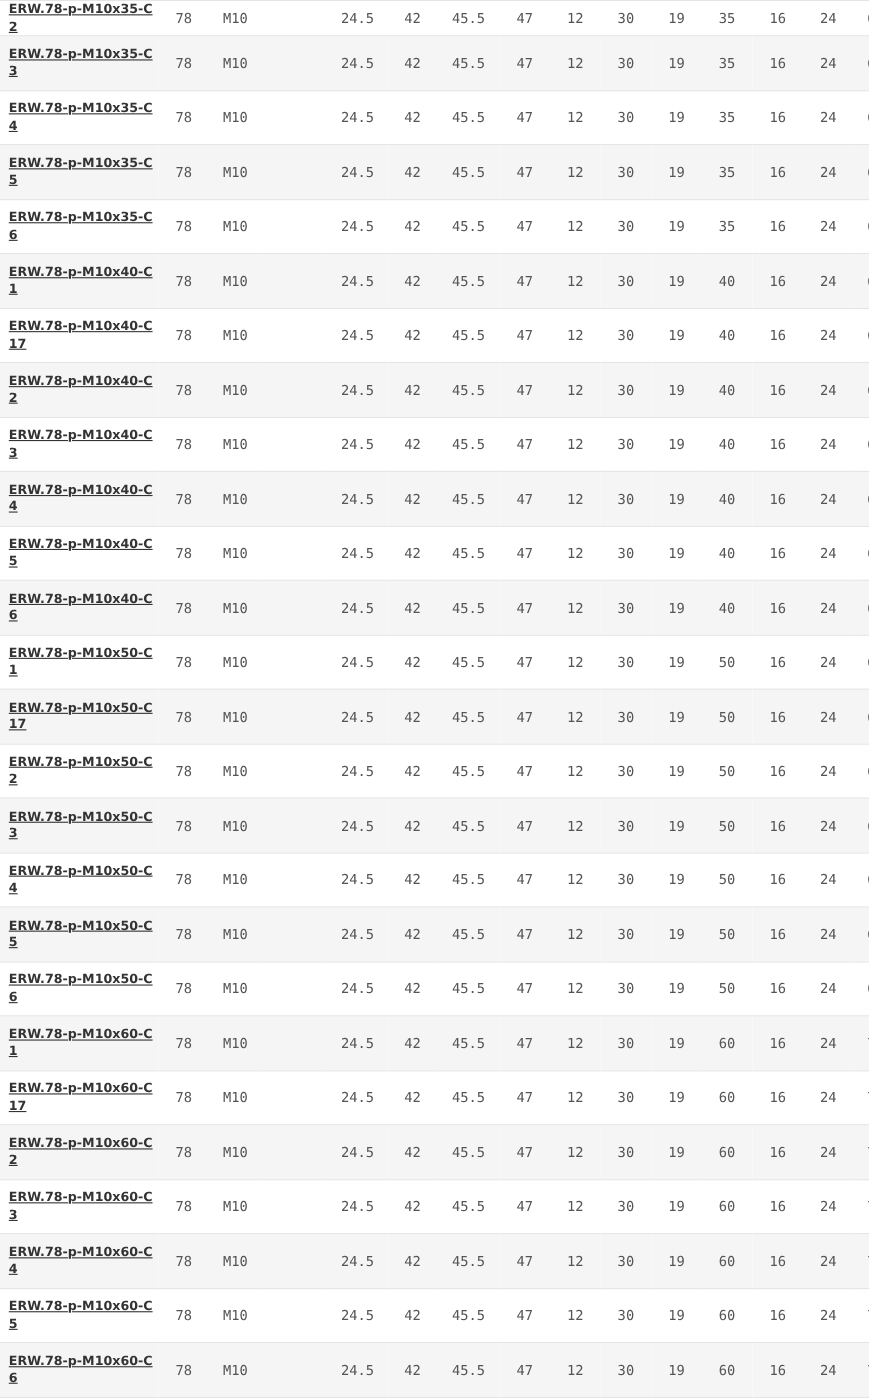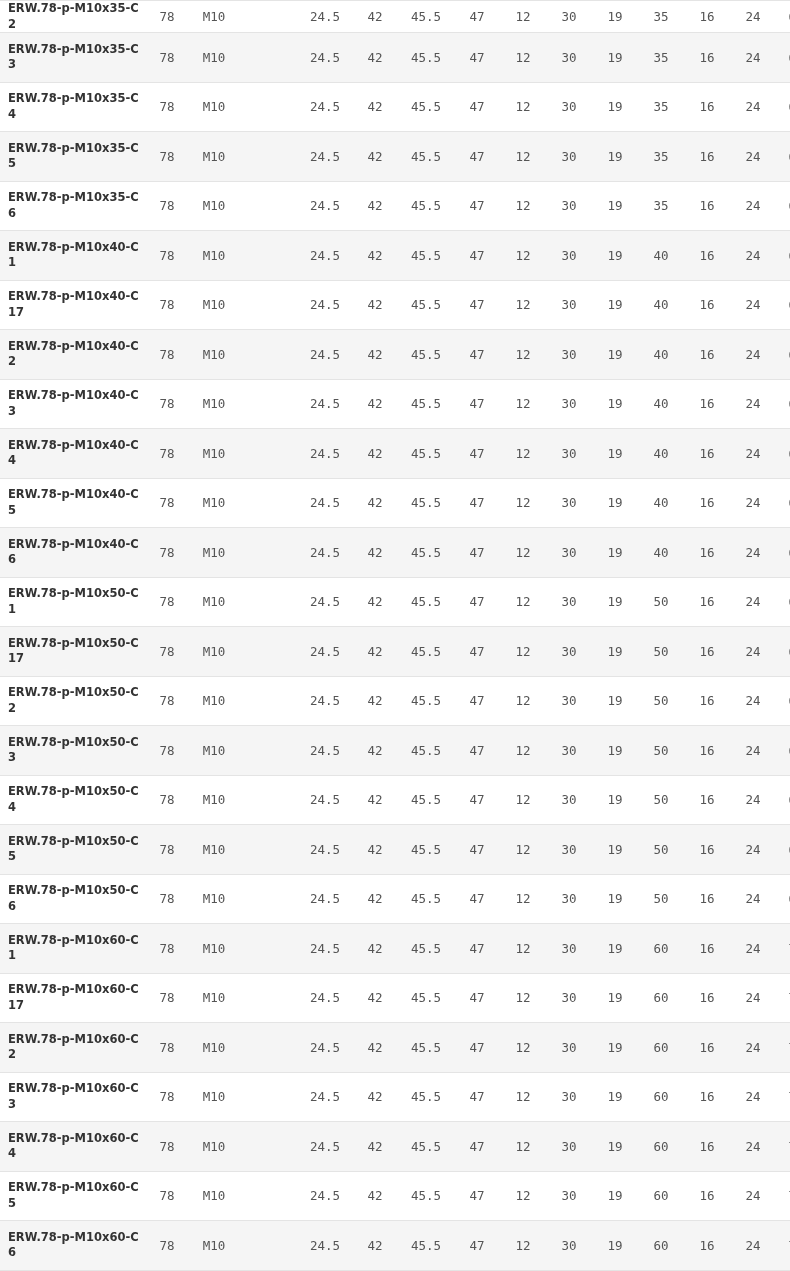--- a/index.html
+++ b/index.html
@@ -43,20 +43,21 @@
   table.spec-table td.code {
     text-align: left;
     padding-left: 8px;
     color: #333333;
     font-family: "DejaVu Sans", sans-serif;
     font-size: 11.5px;
     font-weight: bold;
     line-height: 1.35;
     white-space: normal;
     word-break: break-all;
+    text-decoration: underline;
   }
   
   col.c0 { width: 144px; }
   col.c1 { width: 46px; }
   col.c2 { width: 48px; }
   col.c3 { width: 60px; }
   col.c4 { width: 54px; }
   col.c5 { width: 46px; }
   col.c6 { width: 56px; }
   col.c7 { width: 46px; }

